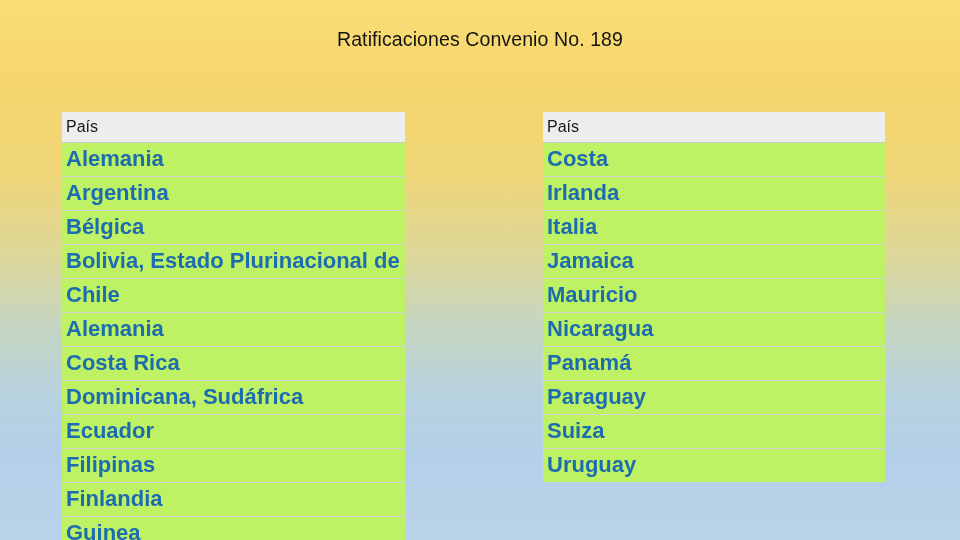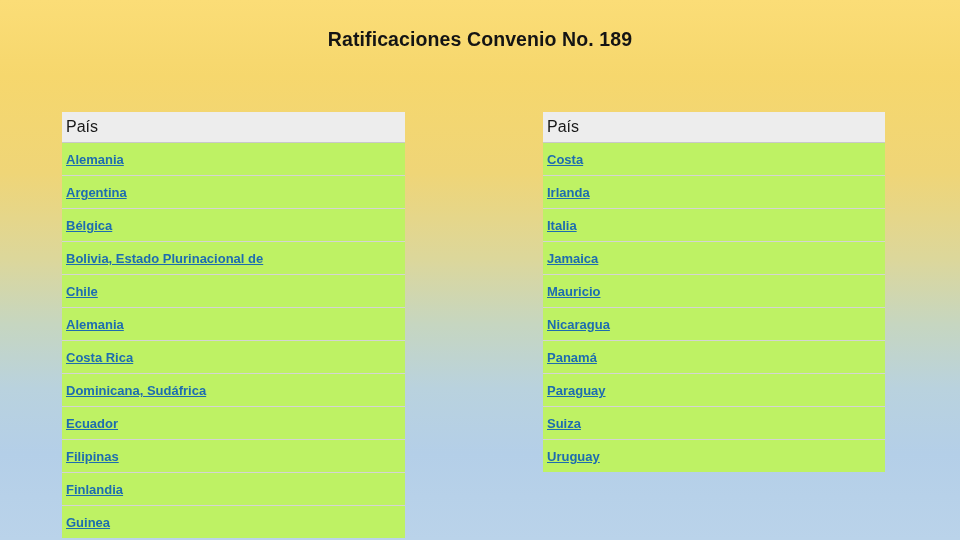--- a/index.html
+++ b/index.html
@@ -29,21 +29,21 @@
   }
 
   
   .slide-title {
     position: absolute;
     top: 28px;
     left: 0;
     width: 960px;
     text-align: center;
     font-size: 19.5px;
-    font-weight: bold;
+    font-weight: normal;
     color: #141414;
     letter-spacing: 0.1px;
     white-space: nowrap;
   }
 
   
   .country-table {
     position: absolute;
     top: 80px;
     border-collapse: collapse;
@@ -83,24 +83,23 @@
     font-size: 16px;
   }
 
   .country-table tr:last-child td {
     border-bottom: none;
   }
 
   .country-link {
     color: #1d6cb0;
     font-weight: bold;
-    text-decoration: underline;
     text-underline-offset: 1px;
     cursor: pointer;
-    font-size: 13px;
+    font-size: 22px;
   }
 </style>
 </head>
 <body>
 
 <div id="slide">
 
   <div class="slide-title">Ratificaciones Convenio No. 189</div>
 
   <table class="country-table left">

